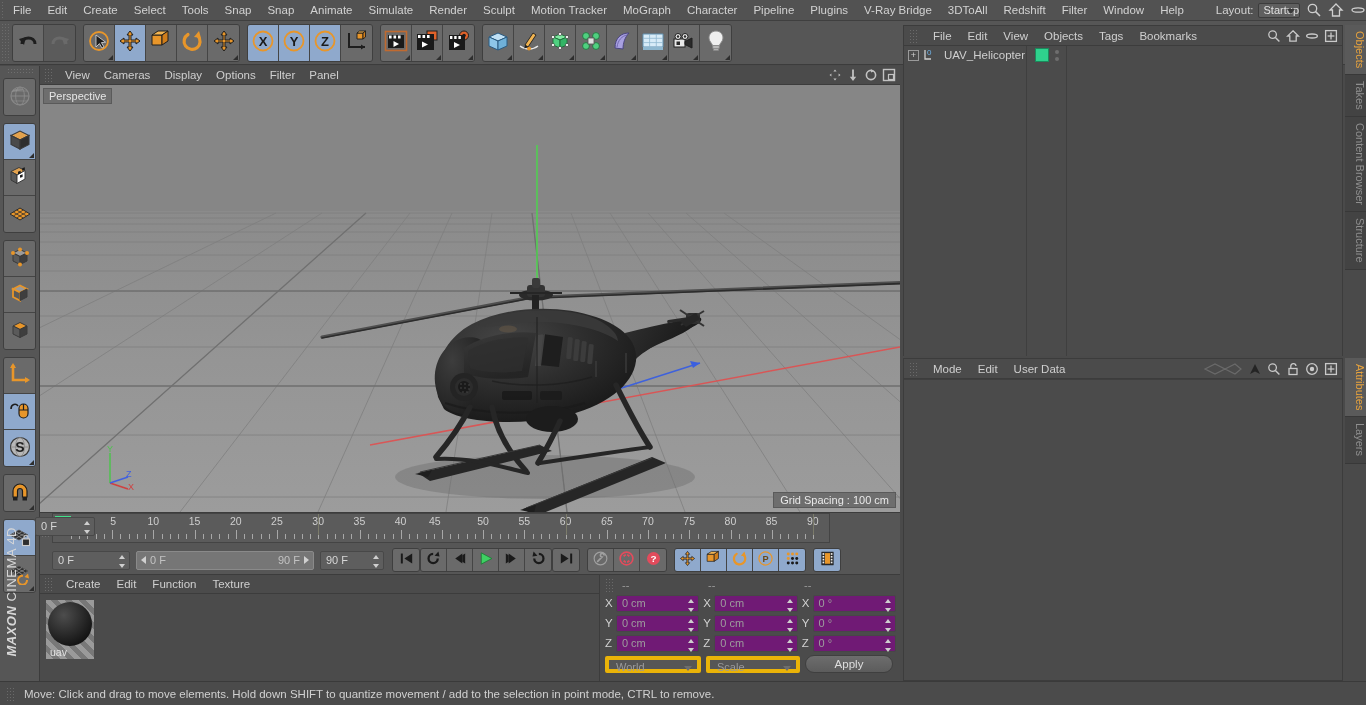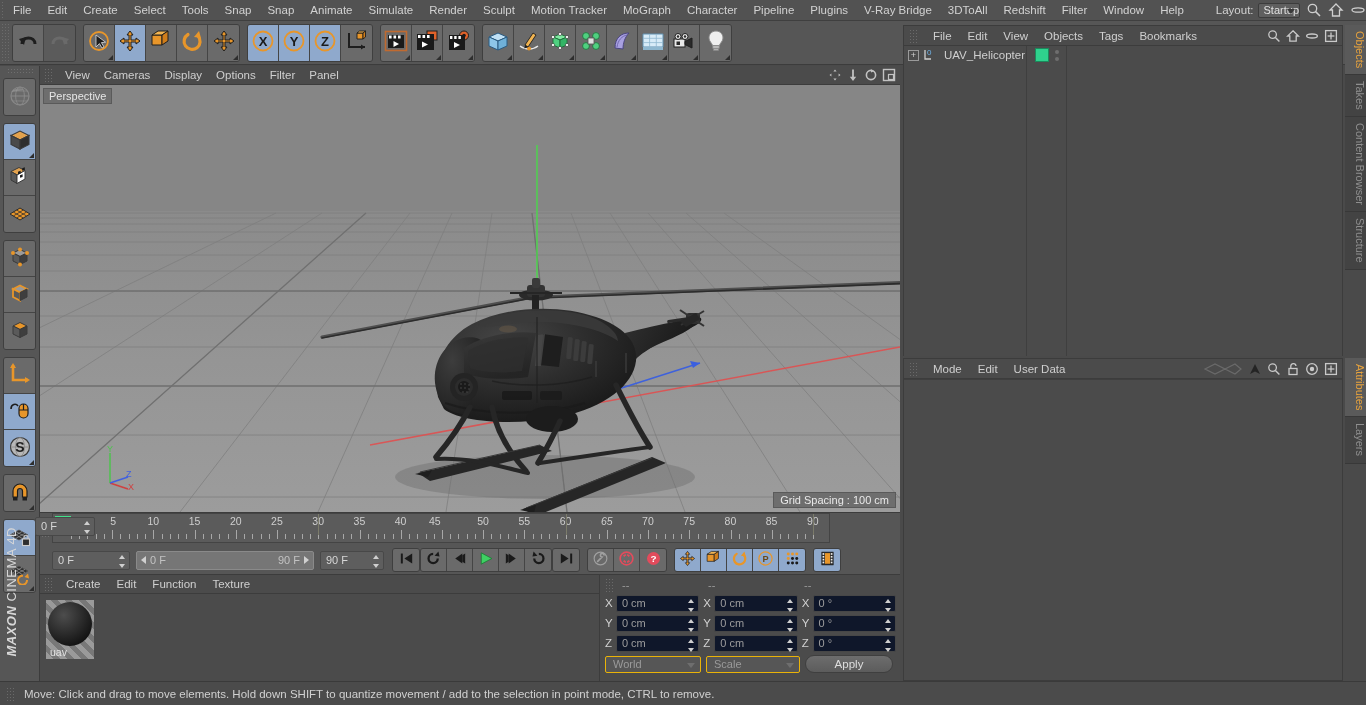--- a/index.html
+++ b/index.html
@@ -216,26 +216,26 @@
   .coord-header { height:19px; display:flex; align-items:center; }
   .coord-header .vgrip {
     width:9px;height:14px;margin:0 8px 0 5px;
     background-image:radial-gradient(#6a6a6a 38%, transparent 40%);
     background-size:3px 3px;
   }
   .coord-header .dash { font-size:11px; color:#9b9b9b; }
   .coord-row { display:flex; align-items:center; height:18px; margin-bottom:2px; padding-left:5px;}
   .axl { width:11px; font-size:11.5px; color:#d2d2d2; }
   .cfield {
-    height:17px; background:#0f172a; border:1px solid #474747; border-radius:2px;
+    height:17px; background:#701a75; border:1px solid #474747; border-radius:2px;
     color:#9d9d9d; font-size:11px; line-height:15px; padding-left:5px;
     position:relative; margin-right:4px;
   }
   .dropsel {
-    height:17px; background:#565656; border:1px solid #eab308; border-radius:2px;
+    height:17px; background:#565656; border:4px solid #eab308; border-radius:2px;
     color:#9a9a9a; font-size:11px; line-height:15px; padding-left:7px;
     position:relative;
   }
   .dropsel .arw {
     position:absolute; right:5px; top:6px;
     border-left:4px solid transparent; border-right:4px solid transparent;
     border-top:5px solid #6e6e6e;
   }
   .applybtn {
     height:18px; background:linear-gradient(#6d6d6d,#5c5c5c);

